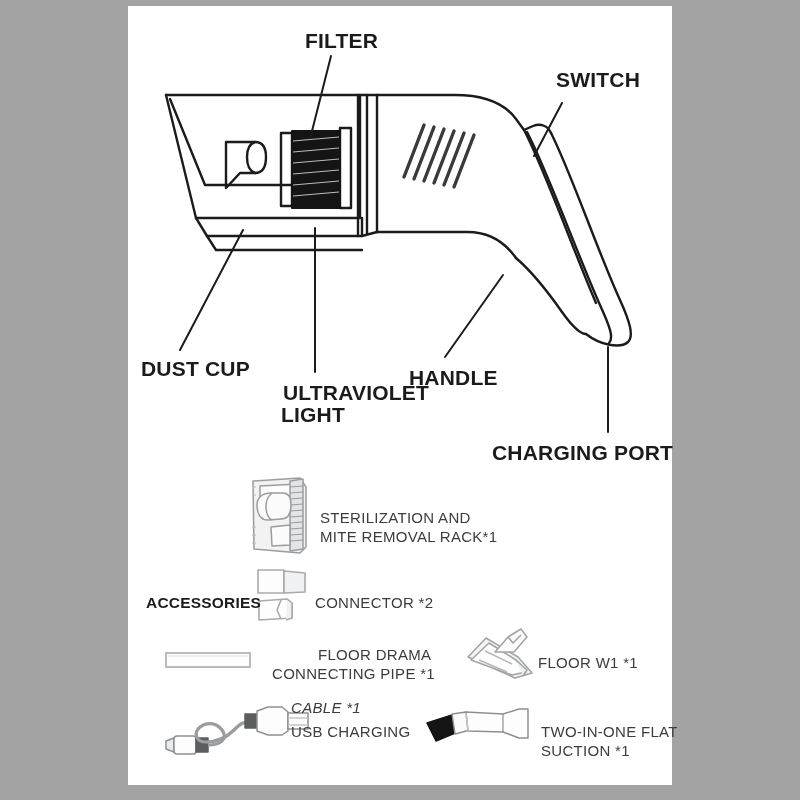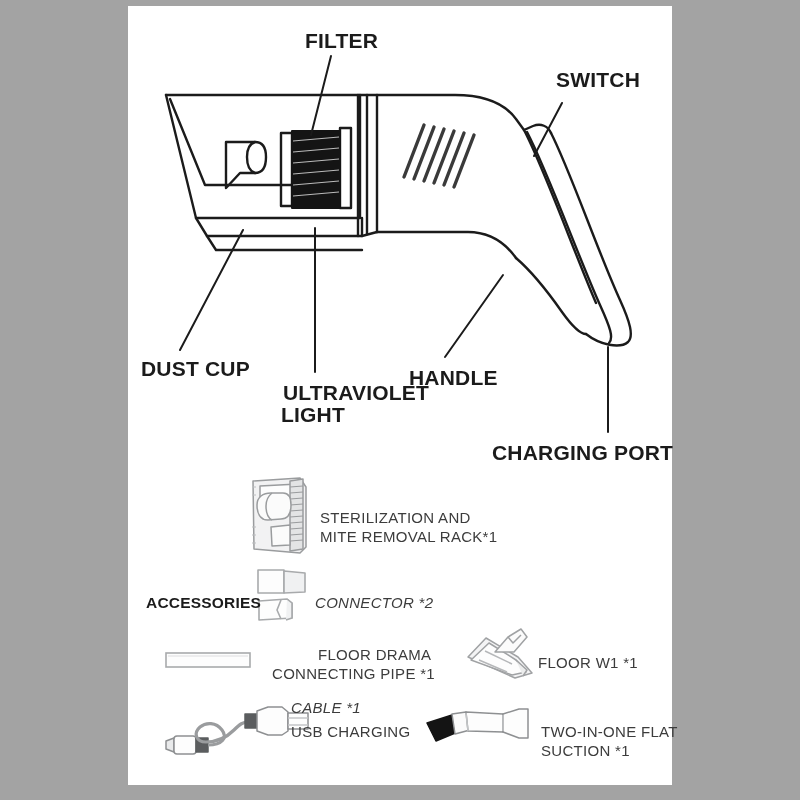--- a/index.html
+++ b/index.html
@@ -229,21 +229,21 @@
   <div class="callout" style="left:251px; top:381px;margin-left:32px;">ULTRAVIOLET</div>
   <div class="callout" style="left:281px; top:403px;">LIGHT</div>
   <div class="callout" style="left:409px; top:366px;">HANDLE</div>
   <div class="callout" style="left:492px; top:441px;">CHARGING PORT</div>
 
   <div class="acc-label" style="left:320px; top:508px;">STERILIZATION AND</div>
   <div class="acc-label" style="left:320px; top:527px;">MITE REMOVAL RACK*1</div>
 
   <div class="acc-heading" style="left:146px; top:594px;">ACCESSORIES</div>
 
-  <div class="acc-label" style="left:315px; top:593px;font-style:italic;">CONNECTOR *2</div>
+  <div class="acc-label" style="left:315px; top:593px;">CONNECTOR *2</div>
 
   <div class="acc-label" style="left:272px; top:645px;margin-left:46px;">FLOOR DRAMA</div>
   <div class="acc-label" style="left:272px; top:664px;">CONNECTING PIPE *1</div>
 
   <div class="acc-label" style="left:538px; top:653px;">FLOOR W1 *1</div>
 
   <div class="acc-label" style="left:291px; top:722px;">USB CHARGING</div>
   <div class="acc-label" style="left:291px; top:698px;font-style:italic;">CABLE *1</div>
 
   <div class="acc-label" style="left:541px; top:722px;">TWO-IN-ONE FLAT</div>

